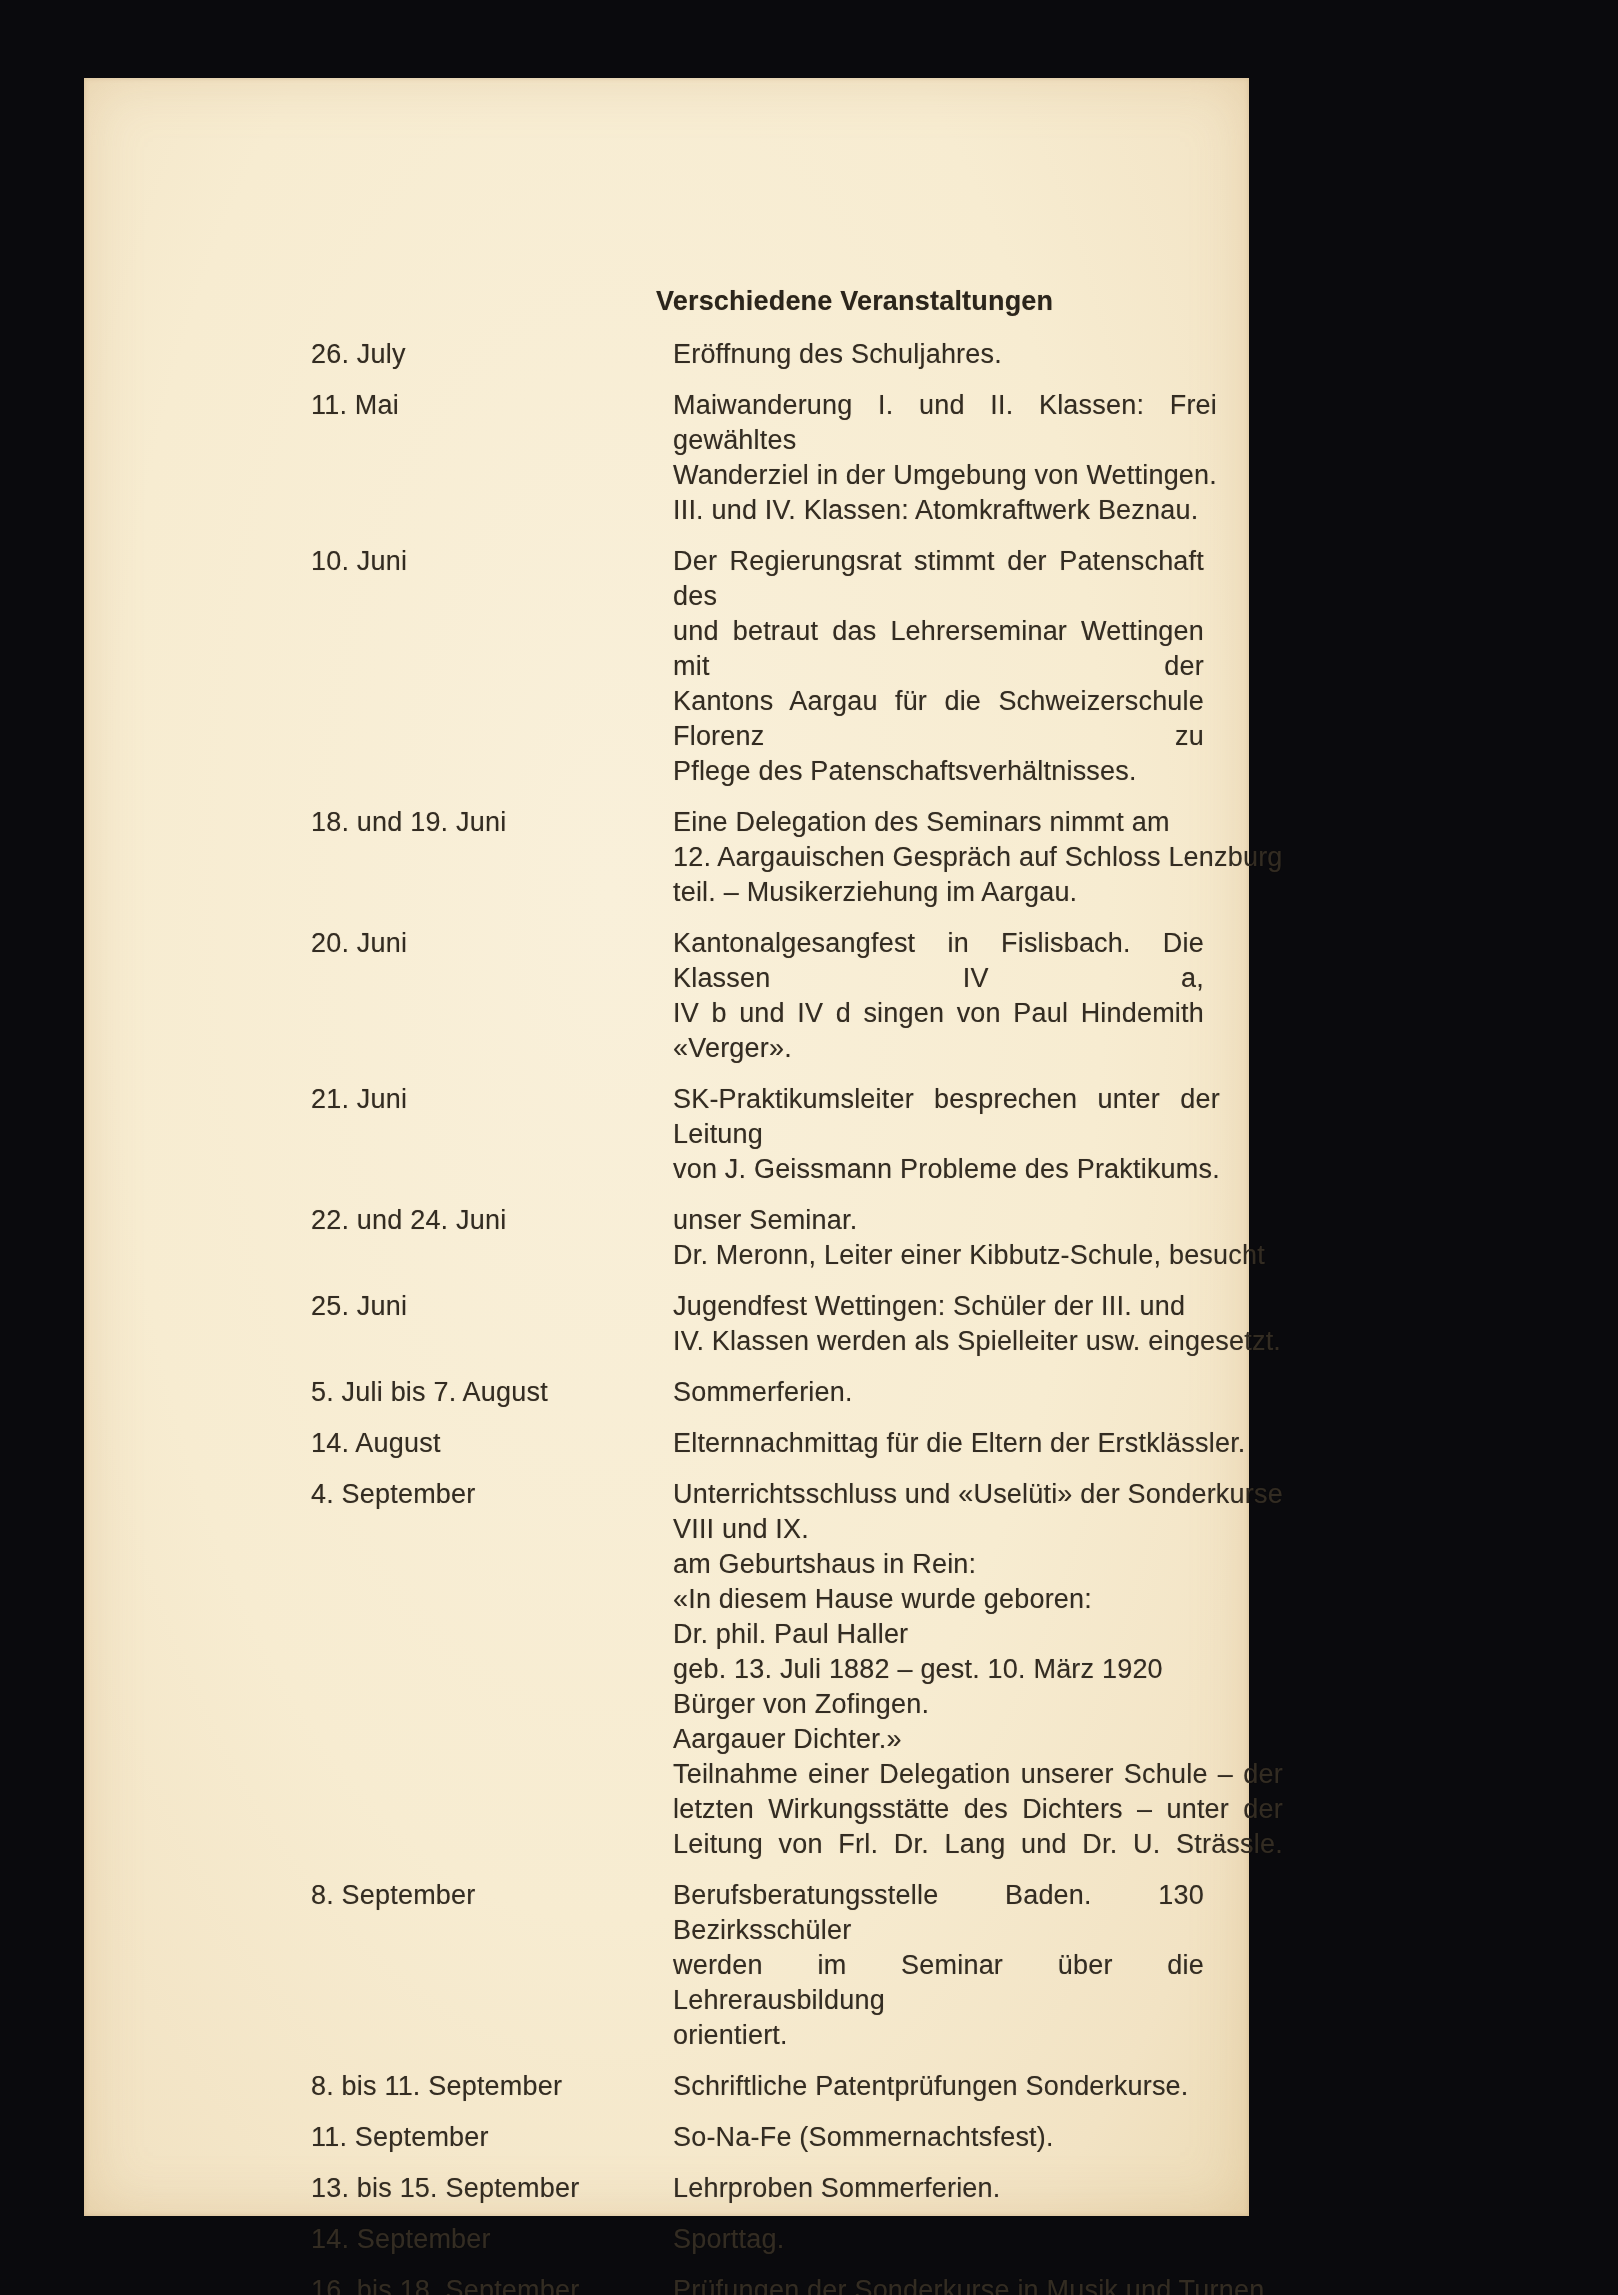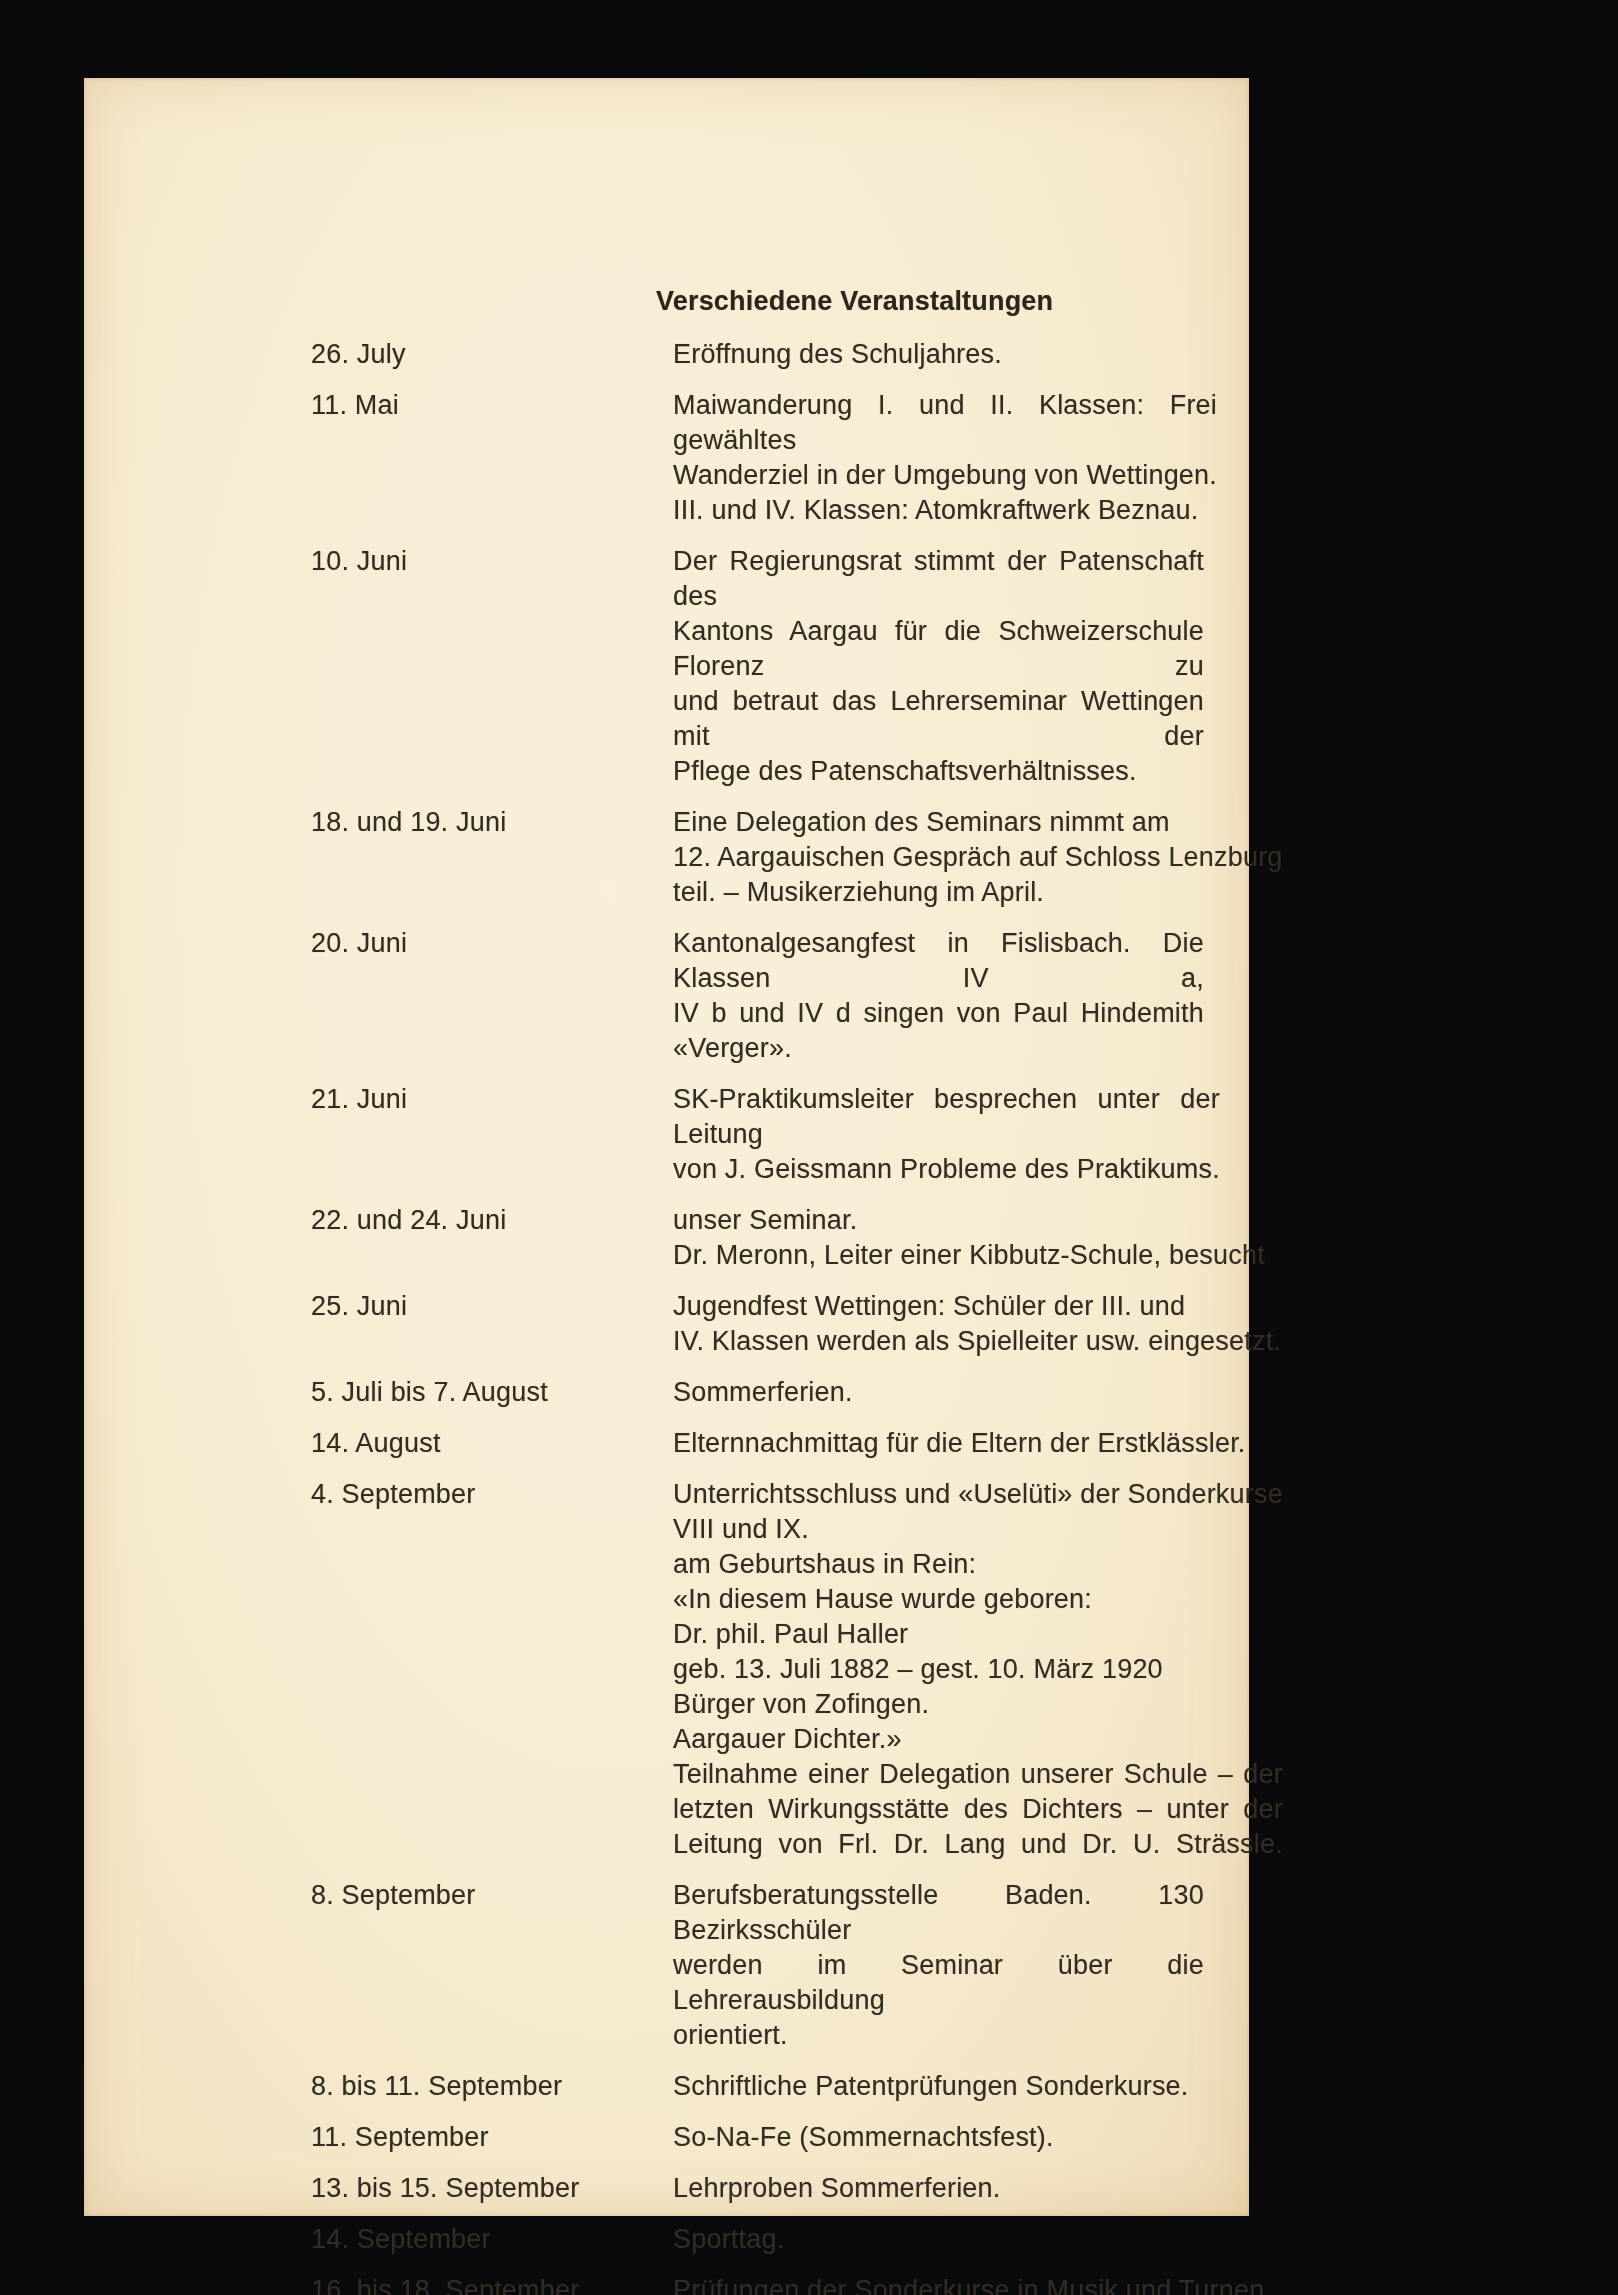--- a/index.html
+++ b/index.html
@@ -81,31 +81,31 @@
           <div class="text">
             <div class="line just">Maiwanderung I. und II. Klassen: Frei gewähltes</div>
             <div class="line">Wanderziel in der Umgebung von Wettingen.</div>
             <div class="line">III. und IV. Klassen: Atomkraftwerk Beznau.</div>
           </div>
         </div>
         <div class="row">
           <div class="date">10. Juni</div>
           <div class="text">
             <div class="line just">Der Regierungsrat stimmt der Patenschaft des</div>
+            <div class="line just">und betraut das Lehrerseminar Wettingen mit der</div>
             <div class="line just">Kantons Aargau für die Schweizerschule Florenz zu</div>
-            <div class="line just">und betraut das Lehrerseminar Wettingen mit der</div>
             <div class="line">Pflege des Patenschaftsverhältnisses.</div>
           </div>
         </div>
         <div class="row">
           <div class="date">18. und 19. Juni</div>
           <div class="text">
             <div class="line">Eine Delegation des Seminars nimmt am</div>
             <div class="line">12. Aargauischen Gespräch auf Schloss Lenzburg</div>
-            <div class="line">teil. – Musikerziehung im April.</div>
+            <div class="line">teil. – Musikerziehung im Aargau.</div>
           </div>
         </div>
         <div class="row">
           <div class="date">20. Juni</div>
           <div class="text">
             <div class="line just">Kantonalgesangfest in Fislisbach. Die Klassen IV a,</div>
             <div class="line just">IV b und IV d singen von Paul Hindemith «Verger».</div>
           </div>
         </div>
         <div class="row">

